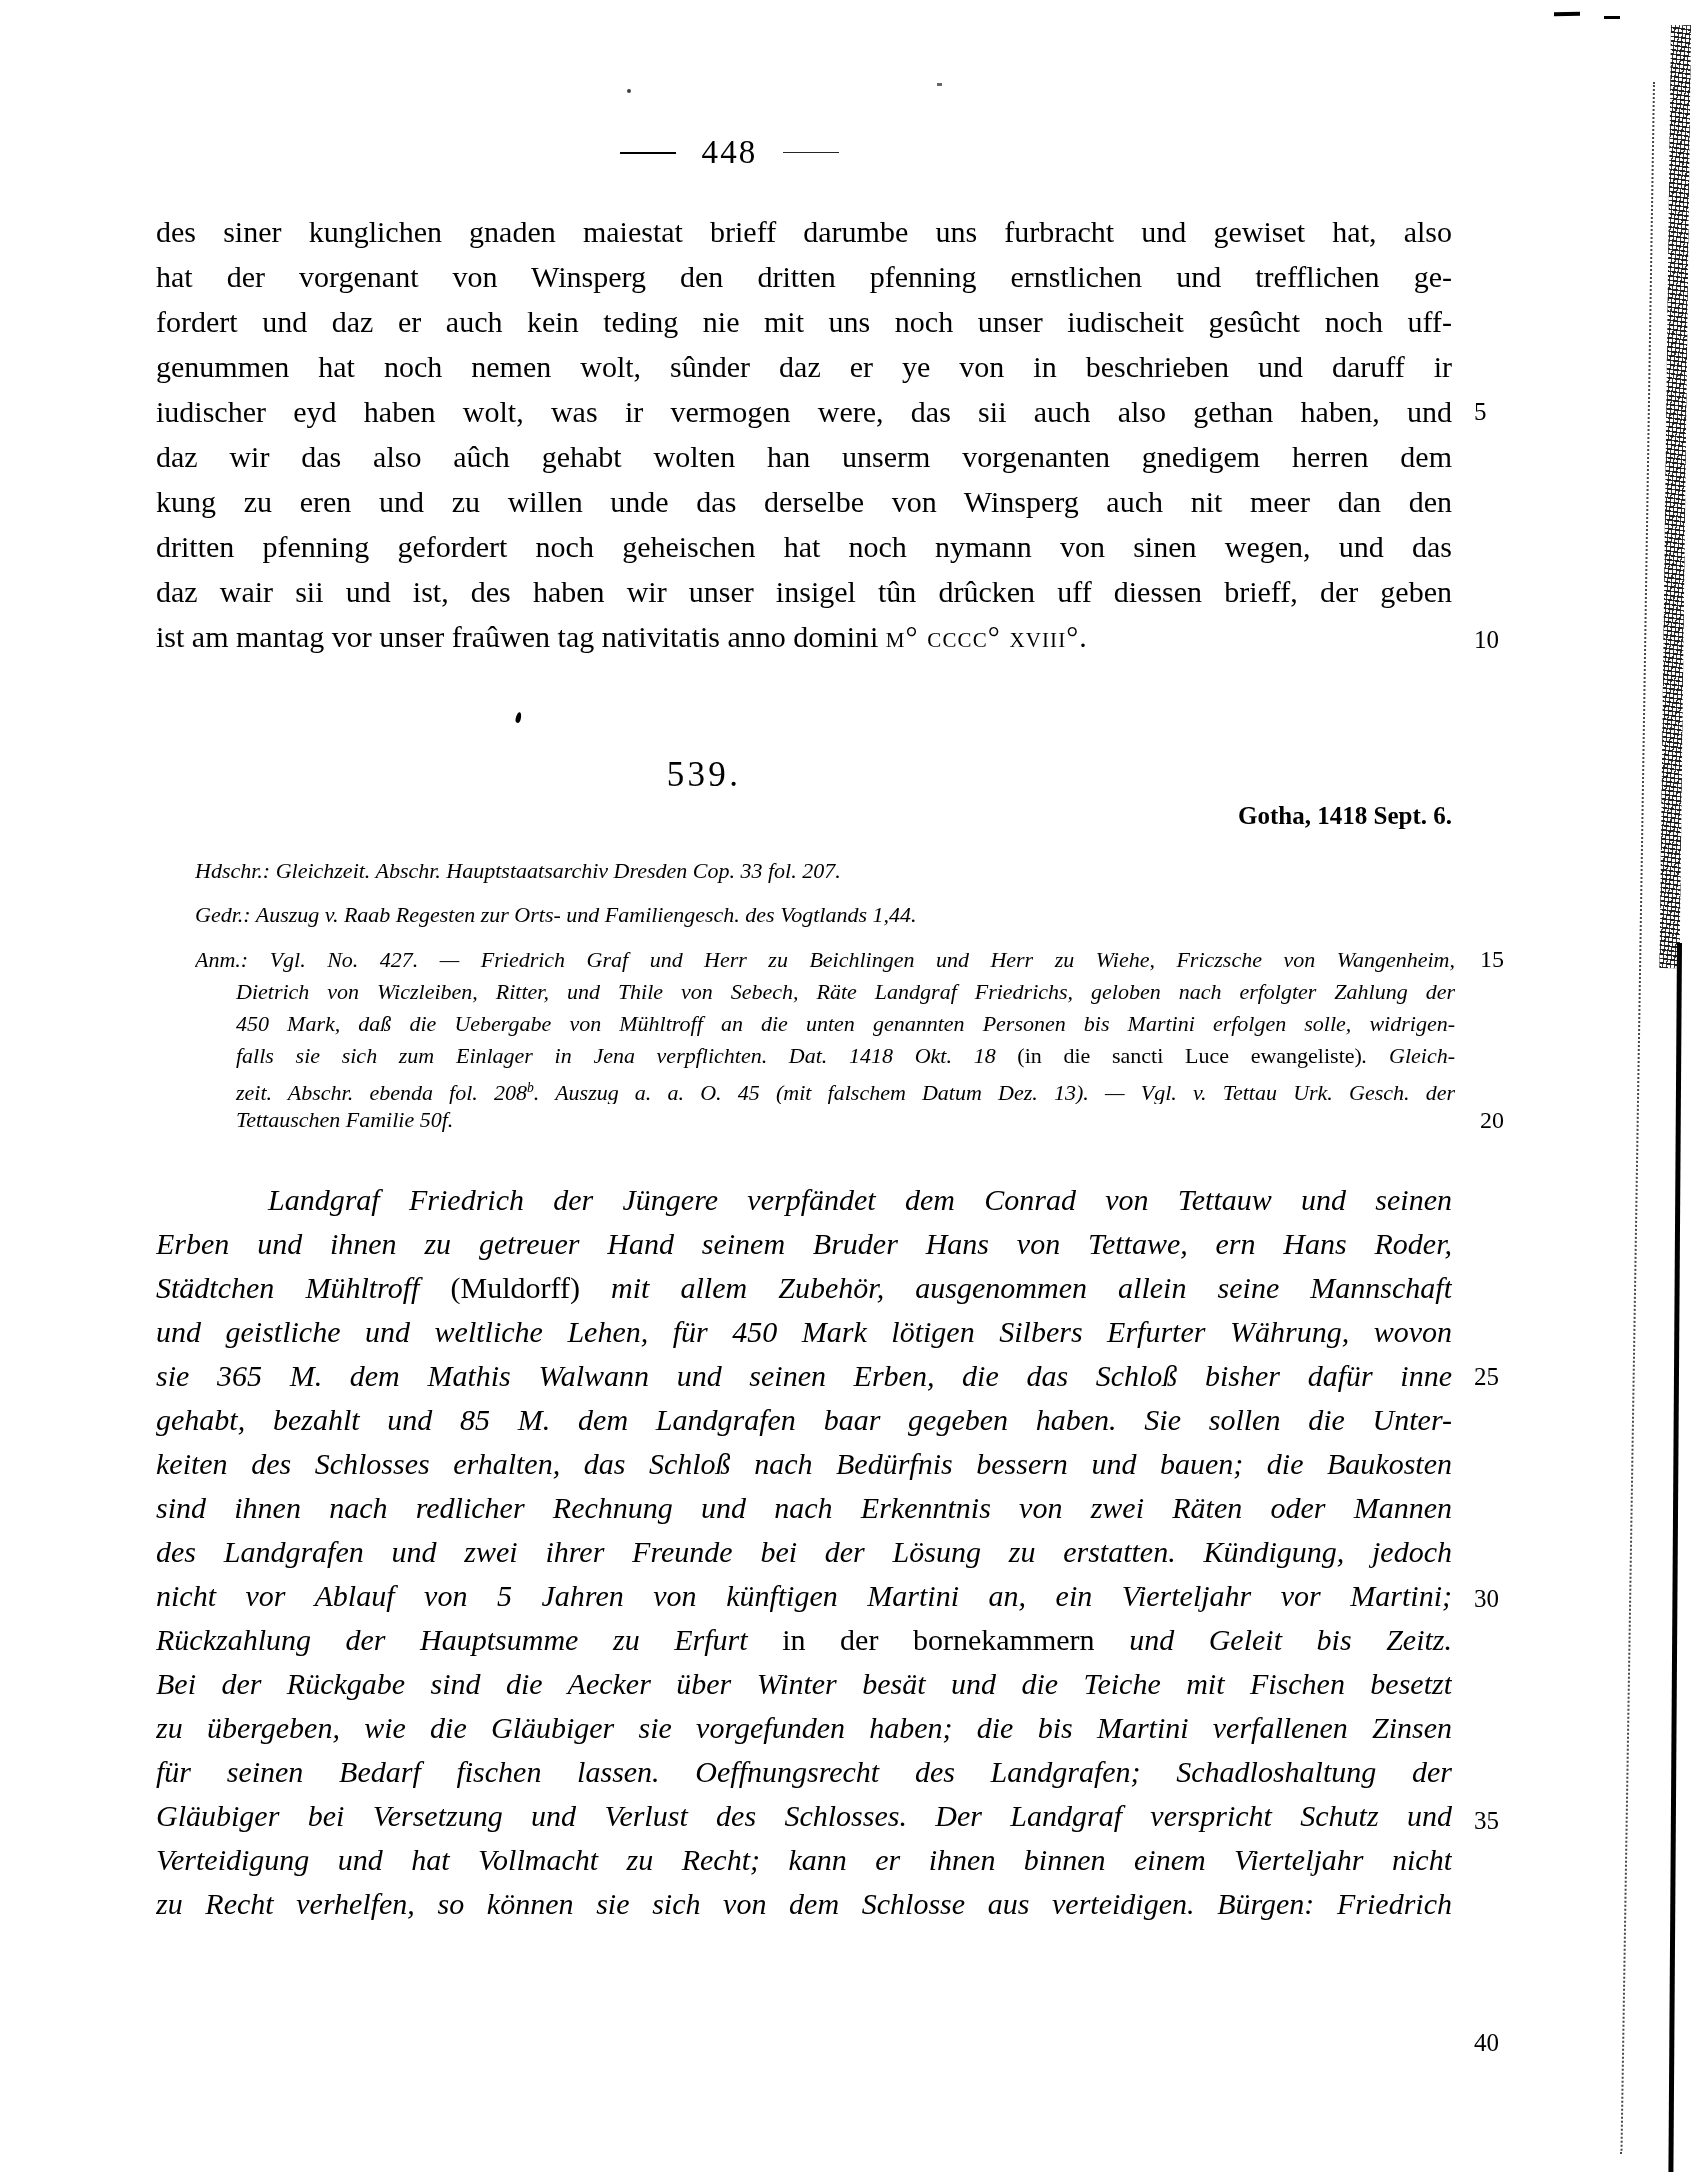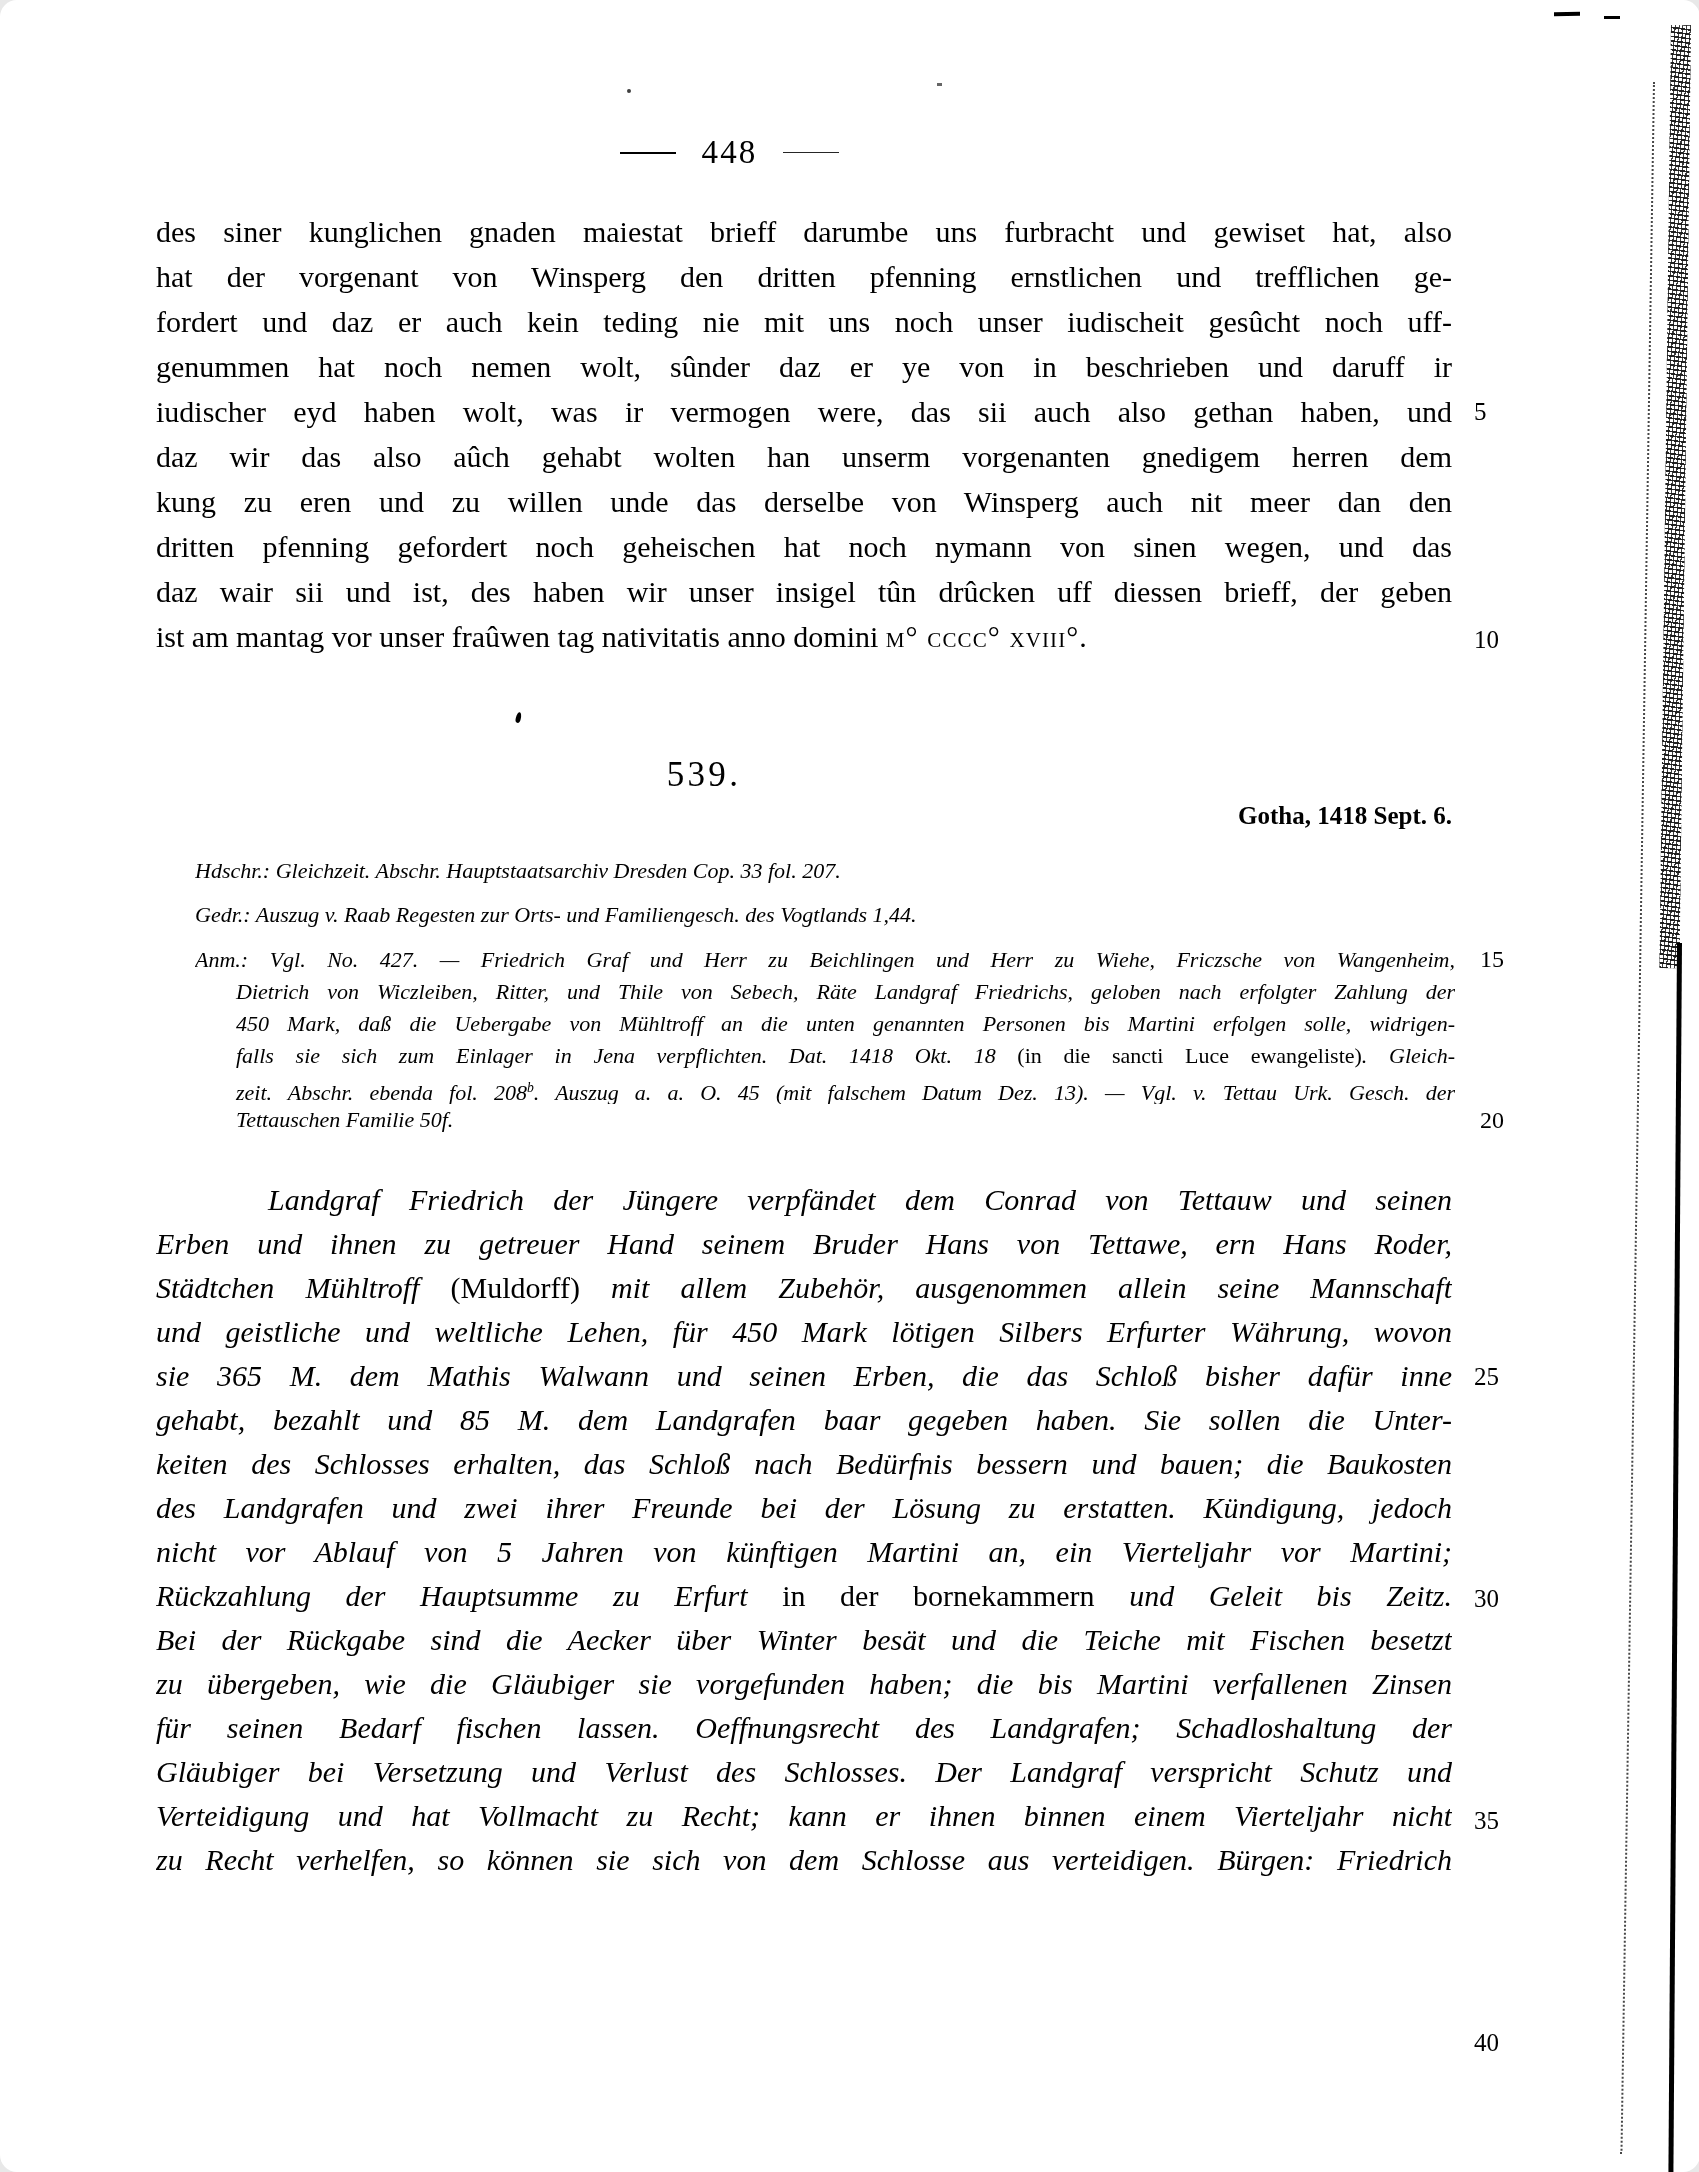--- a/index.html
+++ b/index.html
@@ -3,21 +3,20 @@
 <meta charset="utf-8">
 <style>
   html,body{margin:0;padding:0;background:#e8e8e8;}
   .page{
     position:relative;
     width:1700px;height:2172px;
     background:#ffffff;
     color:#000;
     font-family:"Liberation Serif","DejaVu Serif",serif;
     overflow:hidden;
-    border-radius:17px;
   }
   
   .pagenum-row{
     position:absolute;top:136px;left:620px;width:219px;
     display:flex;align-items:center;justify-content:space-between;
   }
   .rule{display:inline-block;width:56px;height:0;border-top:2.7px solid #000;}
   .rule-r{border-top:1.6px solid #000;opacity:.85;}
   .pagenum{font-size:33px;line-height:33px;letter-spacing:2.2px;}
 
@@ -136,20 +135,21 @@
 
   <div class="para summary" id="summary">
       <div class="tline j ind"><span class="st-i">Landgraf Friedrich der Jüngere verpfändet dem Conrad von Tettauw und seinen</span></div>
       <div class="tline j"><span class="st-i">Erben und ihnen zu getreuer Hand seinem Bruder Hans von Tettawe, ern Hans Roder,</span></div>
       <div class="tline j"><span class="st-i">Städtchen Mühltroff </span><span class="st-r">(Muldorff)</span><span class="st-i"> mit allem Zubehör, ausgenommen allein seine Mannschaft</span></div>
       <div class="tline j"><span class="st-i">und geistliche und weltliche Lehen, für 450 Mark lötigen Silbers Erfurter Währung, wovon</span></div>
       <span class="lineno" style="top: 186px;">25</span>
       <div class="tline j"><span class="st-i">sie 365 M. dem Mathis Walwann und seinen Erben, die das Schloß bisher dafür inne</span></div>
       <div class="tline j"><span class="st-i">gehabt, bezahlt und 85 M. dem Landgrafen baar gegeben haben.  Sie sollen die Unter-</span></div>
       <div class="tline j"><span class="st-i">keiten des Schlosses erhalten, das Schloß nach Bedürfnis bessern und bauen; die Baukosten</span></div>
+      <div class="tline j"><span class="st-i">sind ihnen nach redlicher Rechnung und nach Erkenntnis von zwei Räten oder Mannen</span></div>
       <span class="lineno" style="top: 408px;">30</span>
       <div class="tline j"><span class="st-i">des Landgrafen und zwei ihrer Freunde bei der Lösung zu erstatten.  Kündigung, jedoch</span></div>
       <div class="tline j"><span class="st-i">nicht vor Ablauf von 5 Jahren von künftigen Martini an, ein Vierteljahr vor Martini;</span></div>
       <div class="tline j"><span class="st-i">Rückzahlung der Hauptsumme zu Erfurt </span><span class="st-r">in der bornekammern</span><span class="st-i"> und Geleit bis Zeitz.</span></div>
       <div class="tline j"><span class="st-i">Bei der Rückgabe sind die Aecker über Winter besät und die Teiche mit Fischen besetzt</span></div>
       <div class="tline j"><span class="st-i">zu übergeben, wie die Gläubiger sie vorgefunden haben; die bis Martini verfallenen Zinsen</span></div>
       <span class="lineno" style="top: 630px;">35</span>
       <div class="tline j"><span class="st-i">für seinen Bedarf fischen lassen.  Oeffnungsrecht des Landgrafen; Schadloshaltung der</span></div>
       <div class="tline j"><span class="st-i">Gläubiger bei Versetzung und Verlust des Schlosses.  Der Landgraf verspricht Schutz und</span></div>
       <div class="tline j"><span class="st-i">Verteidigung und hat Vollmacht zu Recht; kann er ihnen binnen einem Vierteljahr nicht</span></div>

